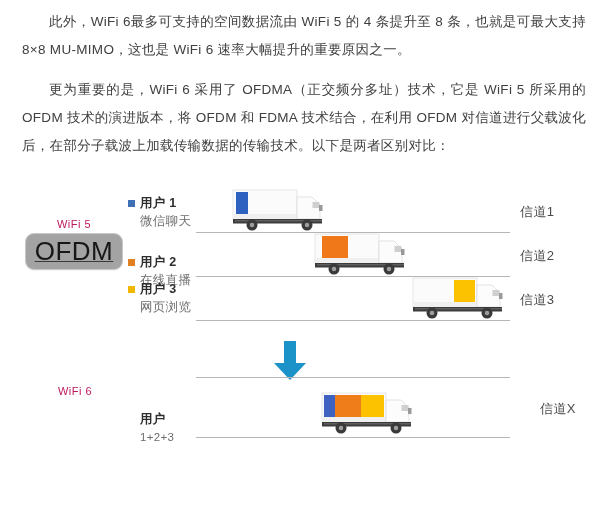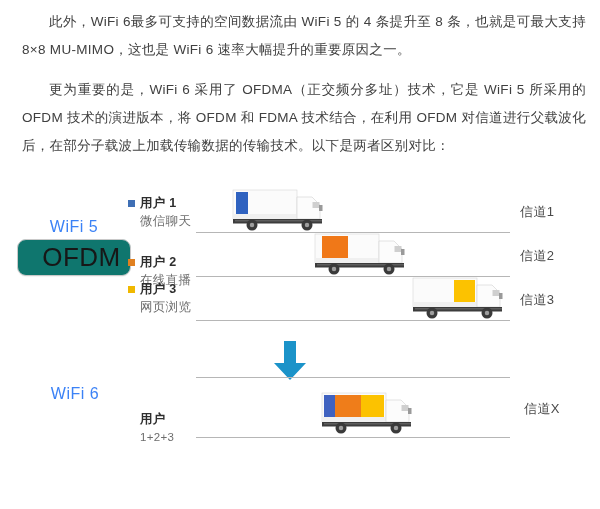--- a/index.html
+++ b/index.html
@@ -43,33 +43,34 @@
     height: 1px;
     background: #b6b6b6;
   }
 
   
   .badge-wrap {
     position: absolute;
     text-align: center;
   }
   .badge-caption {
-    font-size: 16px;
-    color: #3b82f6;
+    font-size: 11px;
+    color: #be185d;
     letter-spacing: .5px;
     margin-bottom: 3px;
     font-family: "Liberation Sans", sans-serif;
   }
   .badge-box {
     border: 1.3px solid #c9c9c9;
     border-radius: 9px;
-    background: #0f766e;
-    padding: 3px 9px 4px 24px;
+    background: #a3a3a3;
+    padding: 3px 9px 4px 9px;
     display: inline-block;
     box-shadow: 0 1px 1px rgba(0,0,0,.05);
+    text-decoration: underline;
   }
   .badge-text {
     font-size: 26px;
     line-height: 28px;
     font-weight: 500;
     color: #171717;
     letter-spacing: .5px;
     font-family: "Liberation Sans", sans-serif;
   }
 
@@ -280,16 +281,16 @@
       <rect x="176" y="36" width="7" height="12" fill="#9a9a9a"></rect>
       <rect x="4" y="64" width="178" height="9" fill="#3c3c3c"></rect>
       <rect x="8" y="66" width="174" height="3" fill="#5e5e5e"></rect>
       <circle cx="42" cy="76" r="11" fill="#3a3a3a"></circle>
       <circle cx="42" cy="76" r="4.5" fill="#9d9d9d"></circle>
       <circle cx="152" cy="76" r="11" fill="#3a3a3a"></circle>
       <circle cx="152" cy="76" r="4.5" fill="#9d9d9d"></circle>
     </svg>
   </div>
 
-  <div class="chan-label" style="left:524px; top:228px;">信道X</div>
+  <div class="chan-label" style="left:540px; top:228px;">信道X</div>
 
 
 </div>
 
 </body></html>

